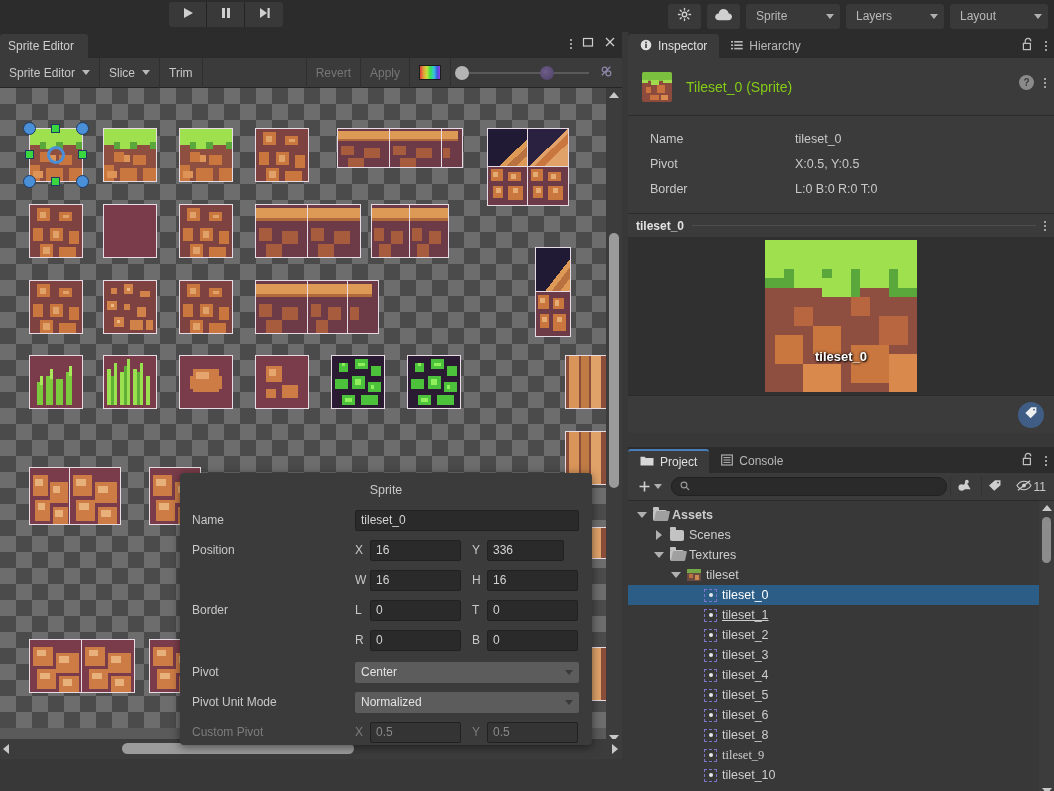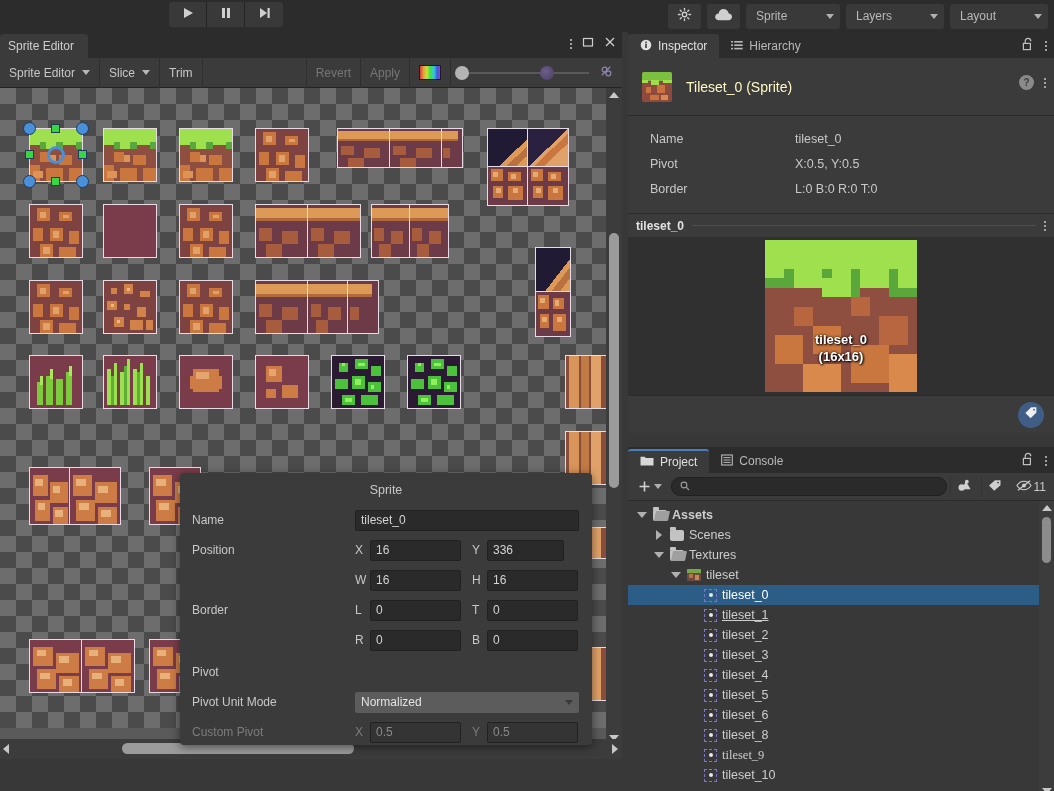--- a/index.html
+++ b/index.html
@@ -196,21 +196,21 @@
 
   .insp-header {
     height: 58px; background: #3b3b3b; display: flex; align-items: center;
     padding: 0 14px; gap: 14px; border-bottom: 1px solid #2b2b2b;
     position: relative;
   }
   .insp-thumb {
     width: 30px; height: 30px; border-radius: 2px; overflow: hidden;
     image-rendering: pixelated;
   }
-  .insp-title { font-size: 14px; color: #fef9c3; }
+  .insp-title { font-size: 14px; color: #84cc16; }
   .insp-header-right { position: absolute; right: 8px; top: 17px; display: flex; gap: 10px; align-items: center; }
   .help-circle {
     width: 15px; height: 15px; border-radius: 50%; background: #8a8a8a;
     color: #3b3b3b; font-size: 10px; font-weight: bold;
     display: flex; align-items: center; justify-content: center;
   }
 
   .insp-body { background: #3b3b3b; padding: 10px 0 12px 0; }
   .insp-row { display: flex; height: 25px; align-items: center; padding-left: 22px; }
   .insp-key { width: 145px; color: #c8c8c8; font-size: 12.5px; }
@@ -760,20 +760,24 @@
           <span class="sp-field" style="width:91px">0</span>
         </span>
         <span class="sp-sub" style="margin-left:11px">
           <span class="sp-axis">B</span>
           <span class="sp-field" style="width:91px">0</span>
         </span>
       </div>
 
       <div class="sp-row" style="margin-top:6px">
         <span class="sp-label">Pivot</span>
+        <span class="sp-select" style="width:224px">
+          <span>Center</span>
+          <span class="caret" style="border-top-color:#3a3a3a"></span>
+        </span>
       </div>
 
       <div class="sp-row">
         <span class="sp-label">Pivot Unit Mode</span>
         <span class="sp-select" style="width:224px">
           <span>Normalized</span>
           <span class="caret" style="border-top-color:#3a3a3a"></span>
         </span>
       </div>
 
@@ -889,21 +893,20 @@
           <path d="M0 4h2v1H0zM13 5h3v1h-3z" fill="#5aa83c"></path>
           <path d="M6 5h2v1H6z" fill="#9fe04e"></path>
           <path d="M3 7h2v2H3zM9 6h2v2H9zM12 8h3v3h-3z" fill="#b8663f"></path>
           <path d="M5 9h3v3H5zM1 10h3v3H1zM9 11h4v4H9z" fill="#c9763f"></path>
           <path d="M4 13h4v3H4zM13 12h3v4h-3z" fill="#d9894c"></path>
           <path d="M6 4h2v1H6z" fill="#9fe04e"></path>
         </svg>
       </div>
       <div class="preview-caption">
         <div>tileset_0</div>
-        <div>(16x16)</div>
       </div>
     </div>
 
     <div class="preview-footer">
       <span class="tag-btn">
         <span>
           <svg width="14" height="14" viewBox="0 0 14 14">
               <path d="M7.2 1.2H12.4v5.2L6.6 12.2 1.4 7 7.2 1.2z" fill="#f0f0f0"></path>
               <circle cx="10" cy="3.7" r="0.9" fill="#3f5d85"></circle>
             </svg>

